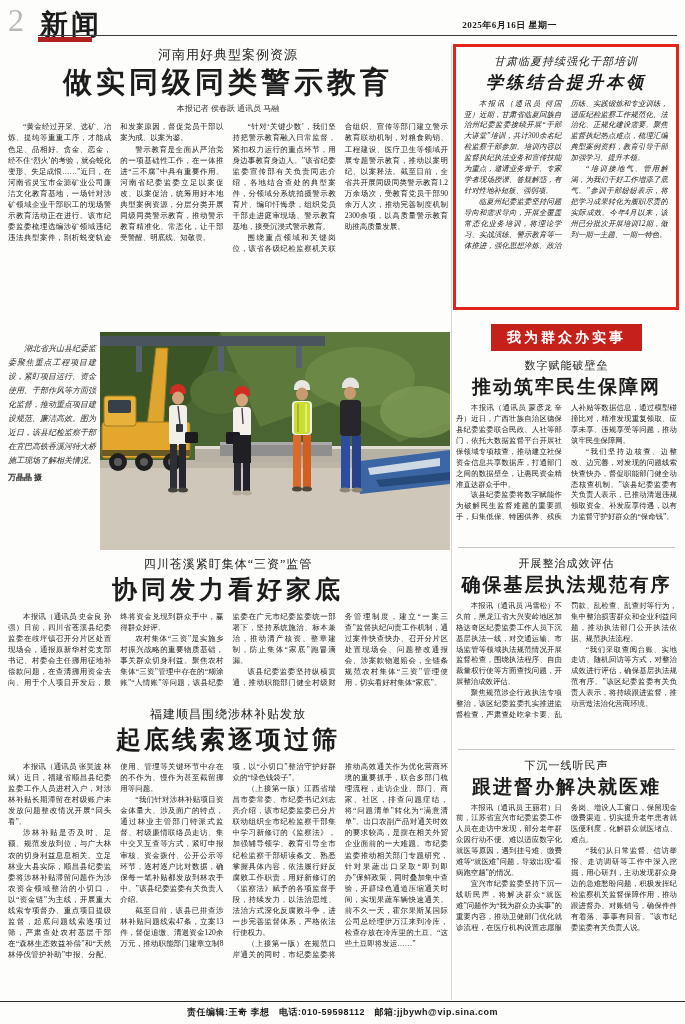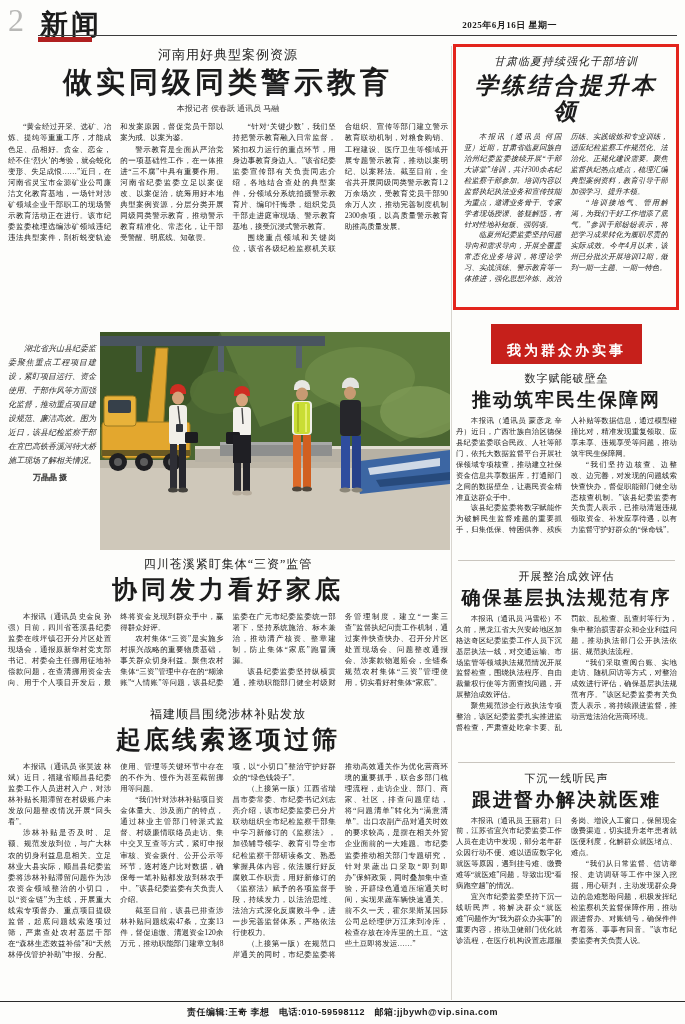--- a/index.html
+++ b/index.html
@@ -22,39 +22,39 @@
   .cols-4{column-count:4;column-gap:9px;}
   .cols-2{column-count:2;column-gap:9px;}
   
   .main-article{position:absolute;left:8px;top:46px;width:440px;}
   .main-article .kicker{font-size:13px;}
   .main-article .headline{font-size:29px;letter-spacing:4px;margin-top:2px;}
   .main-article .body{height:196px;margin-top:7px;}
   .caption-block{position:absolute;left:8px;top:342px;width:88px;height:206px;
                  font-size:8px;line-height:1.75;font-style:italic;color:#2d2d2d;text-align:justify;}
   .caption-block .cap{text-indent:2em;}
-  .caption-block .credit{font-style:normal;font-weight:bold;text-align:center;padding-right:4px;margin-top:3px;}
+  .caption-block .credit{font-style:normal;font-weight:bold;text-align:left;padding-right:4px;margin-top:3px;}
   .photo-wrap{position:absolute;left:100px;top:332px;width:350px;height:218px;}
   .article2{position:absolute;left:8px;top:556px;width:440px;}
   .article2 .headline{font-size:25px;letter-spacing:4px;margin-top:3px;}
   .article2 .body{height:84px;margin-top:6px;}
   .article3{position:absolute;left:8px;top:706px;width:440px;}
   .article3 .headline{font-size:25px;letter-spacing:3px;margin-top:3px;}
   .article3 .body{height:238px;margin-top:6px;}
   
   .v-divider{position:absolute;left:451px;top:46px;height:954px;border-left:1px solid #d8d5cf;}
   .featured-box{position:absolute;left:453px;top:44px;width:226px;height:266px;
                 border:3px solid #e3241c;box-sizing:border-box;padding:7px 8px 5px;background:#fdfdfb;font-style:italic;}
   .featured-box .kicker{font-size:11px;}
-  .featured-box .headline{font-size:23px;letter-spacing:3px;margin-top:4px;}
+  .featured-box .headline{font-size:17px;letter-spacing:3px;margin-top:4px;}
   .featured-box .body{height:192px;margin-top:6px;font-size:7.4px;}
   .right-rail{position:absolute;left:456px;top:324px;width:221px;}
   .banner-wrap{text-align:center;margin-bottom:7px;}
   .banner{display:inline-block;background:#c6201b;color:#fff;font-weight:bold;font-size:14px;
-          letter-spacing:3px;padding:18px 16px 4px;}
+          letter-spacing:3px;padding:5px 16px 4px;}
   .rail-article .kicker{font-size:11px;}
   .rail-article .headline{font-size:19px;letter-spacing:2px;margin-top:3px;}
   .rail-article .body{margin-top:5px;font-size:7.4px;}
   .rail-article .h-a{height:136px;}
   .rail-article .h-b{height:140px;}
   .rail-article .h-c{height:152px;}
   .rail-divider{border:none;border-top:1px solid #c9c5be;margin:8px 2px;}
   
   .footer-line{position:absolute;left:0;right:0;top:1001px;border-top:1.5px solid #2a2a2a;}
   .footer-text{position:absolute;left:0;top:1006px;width:100%;text-align:center;font-size:9px;

